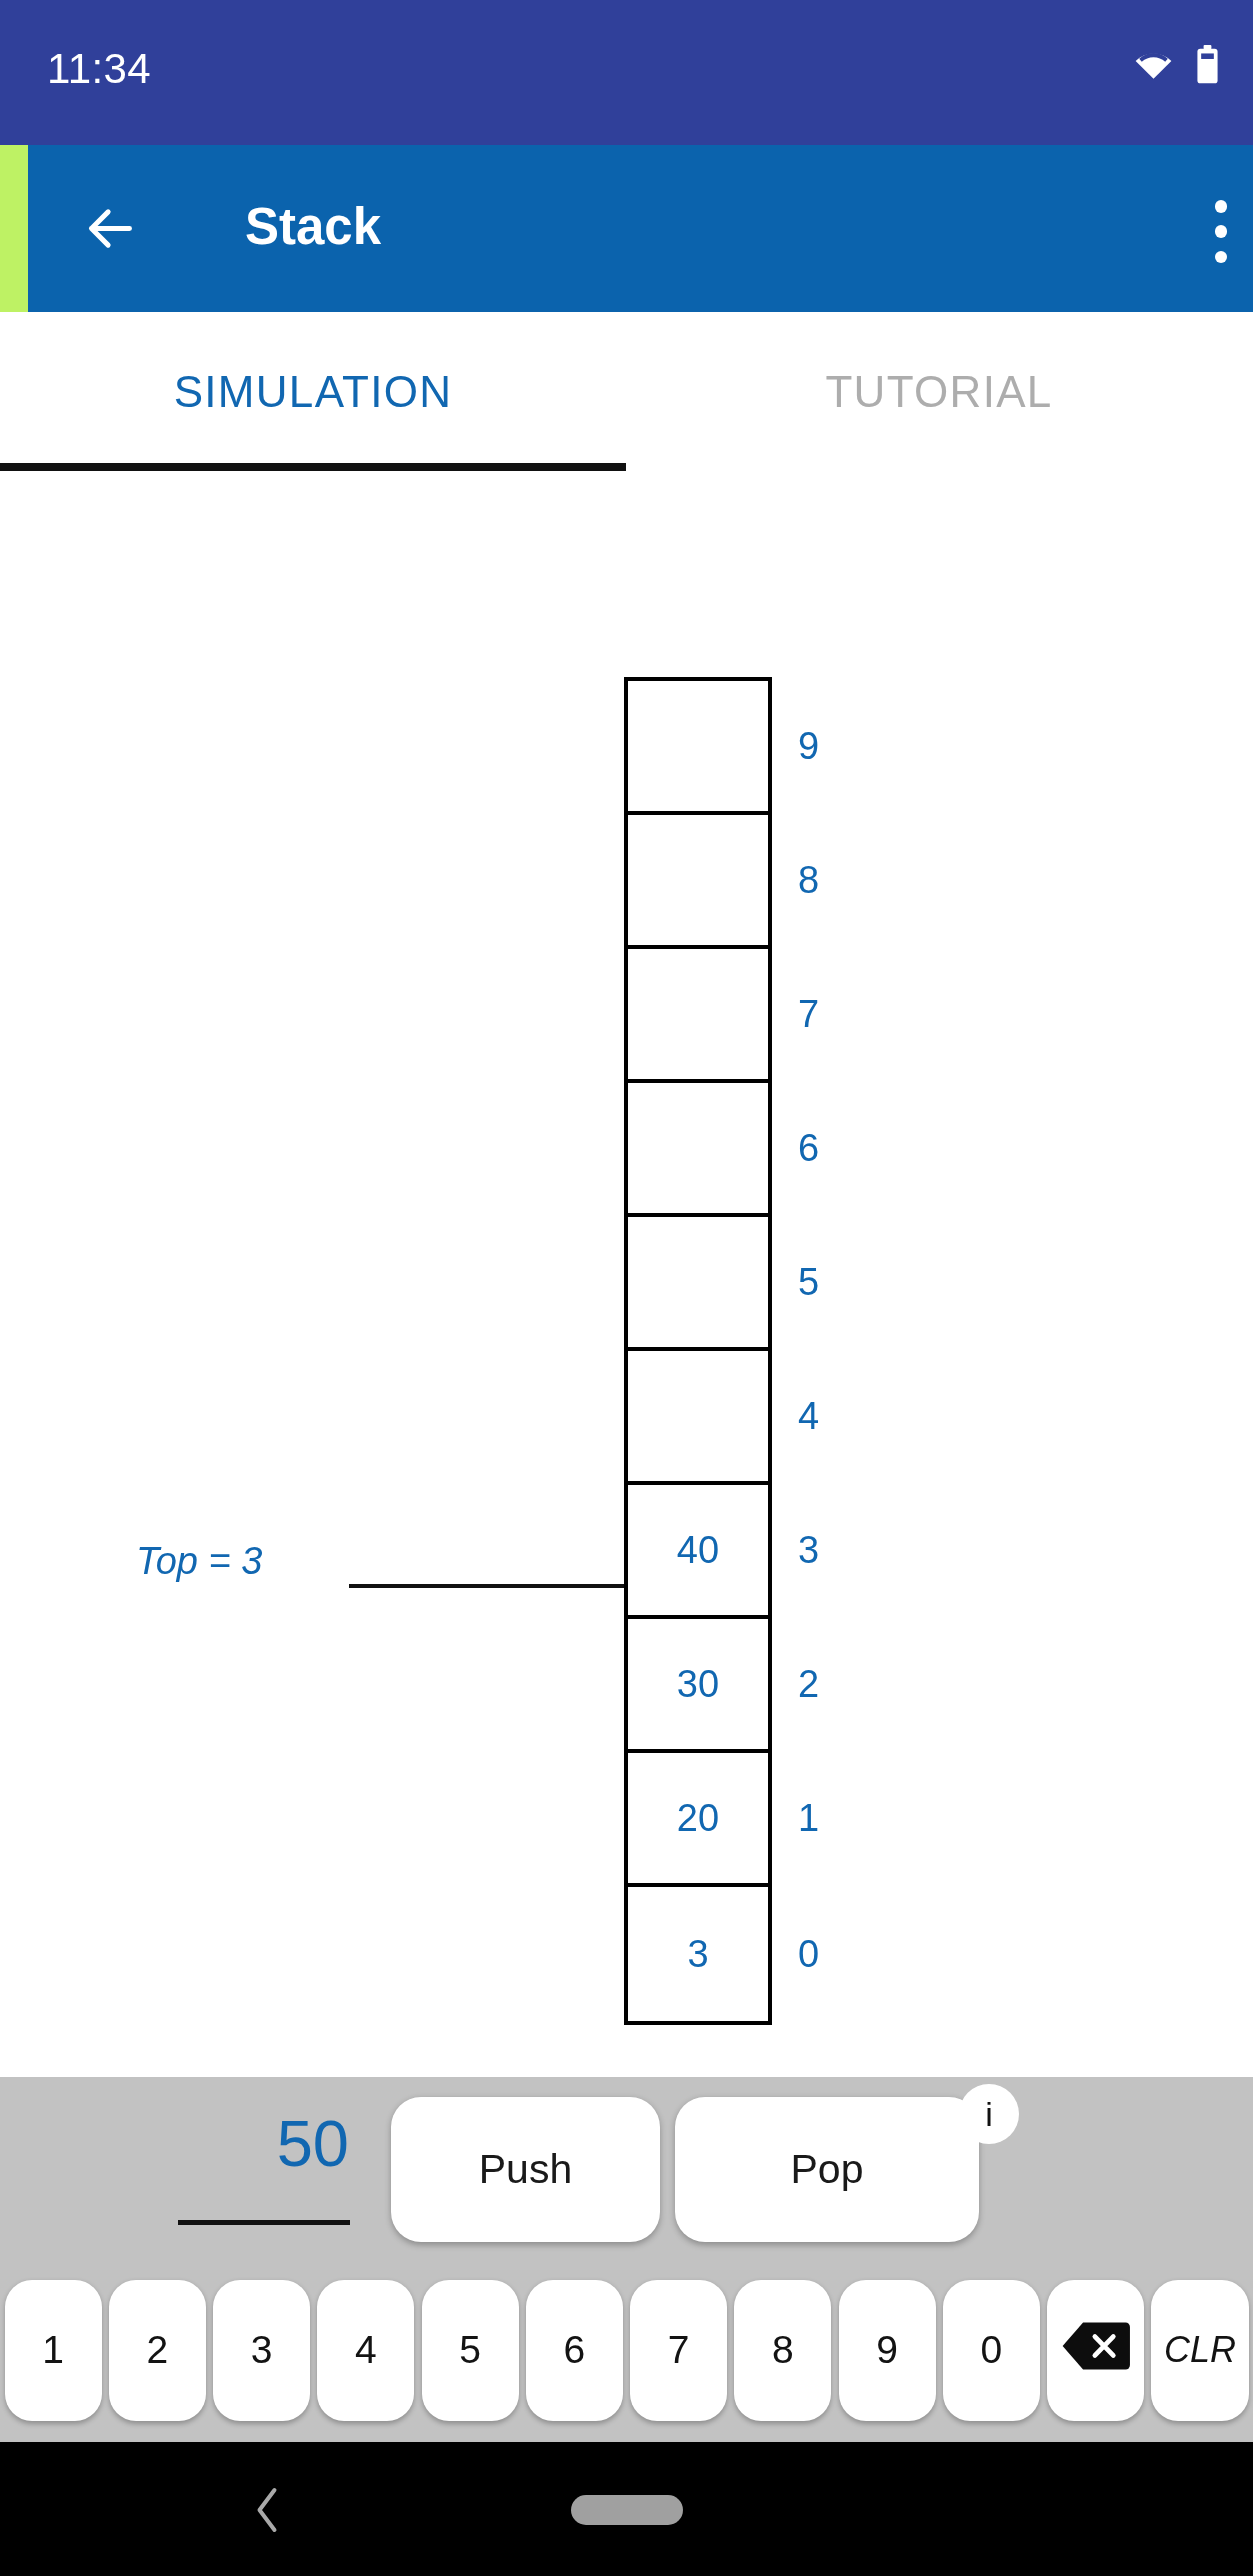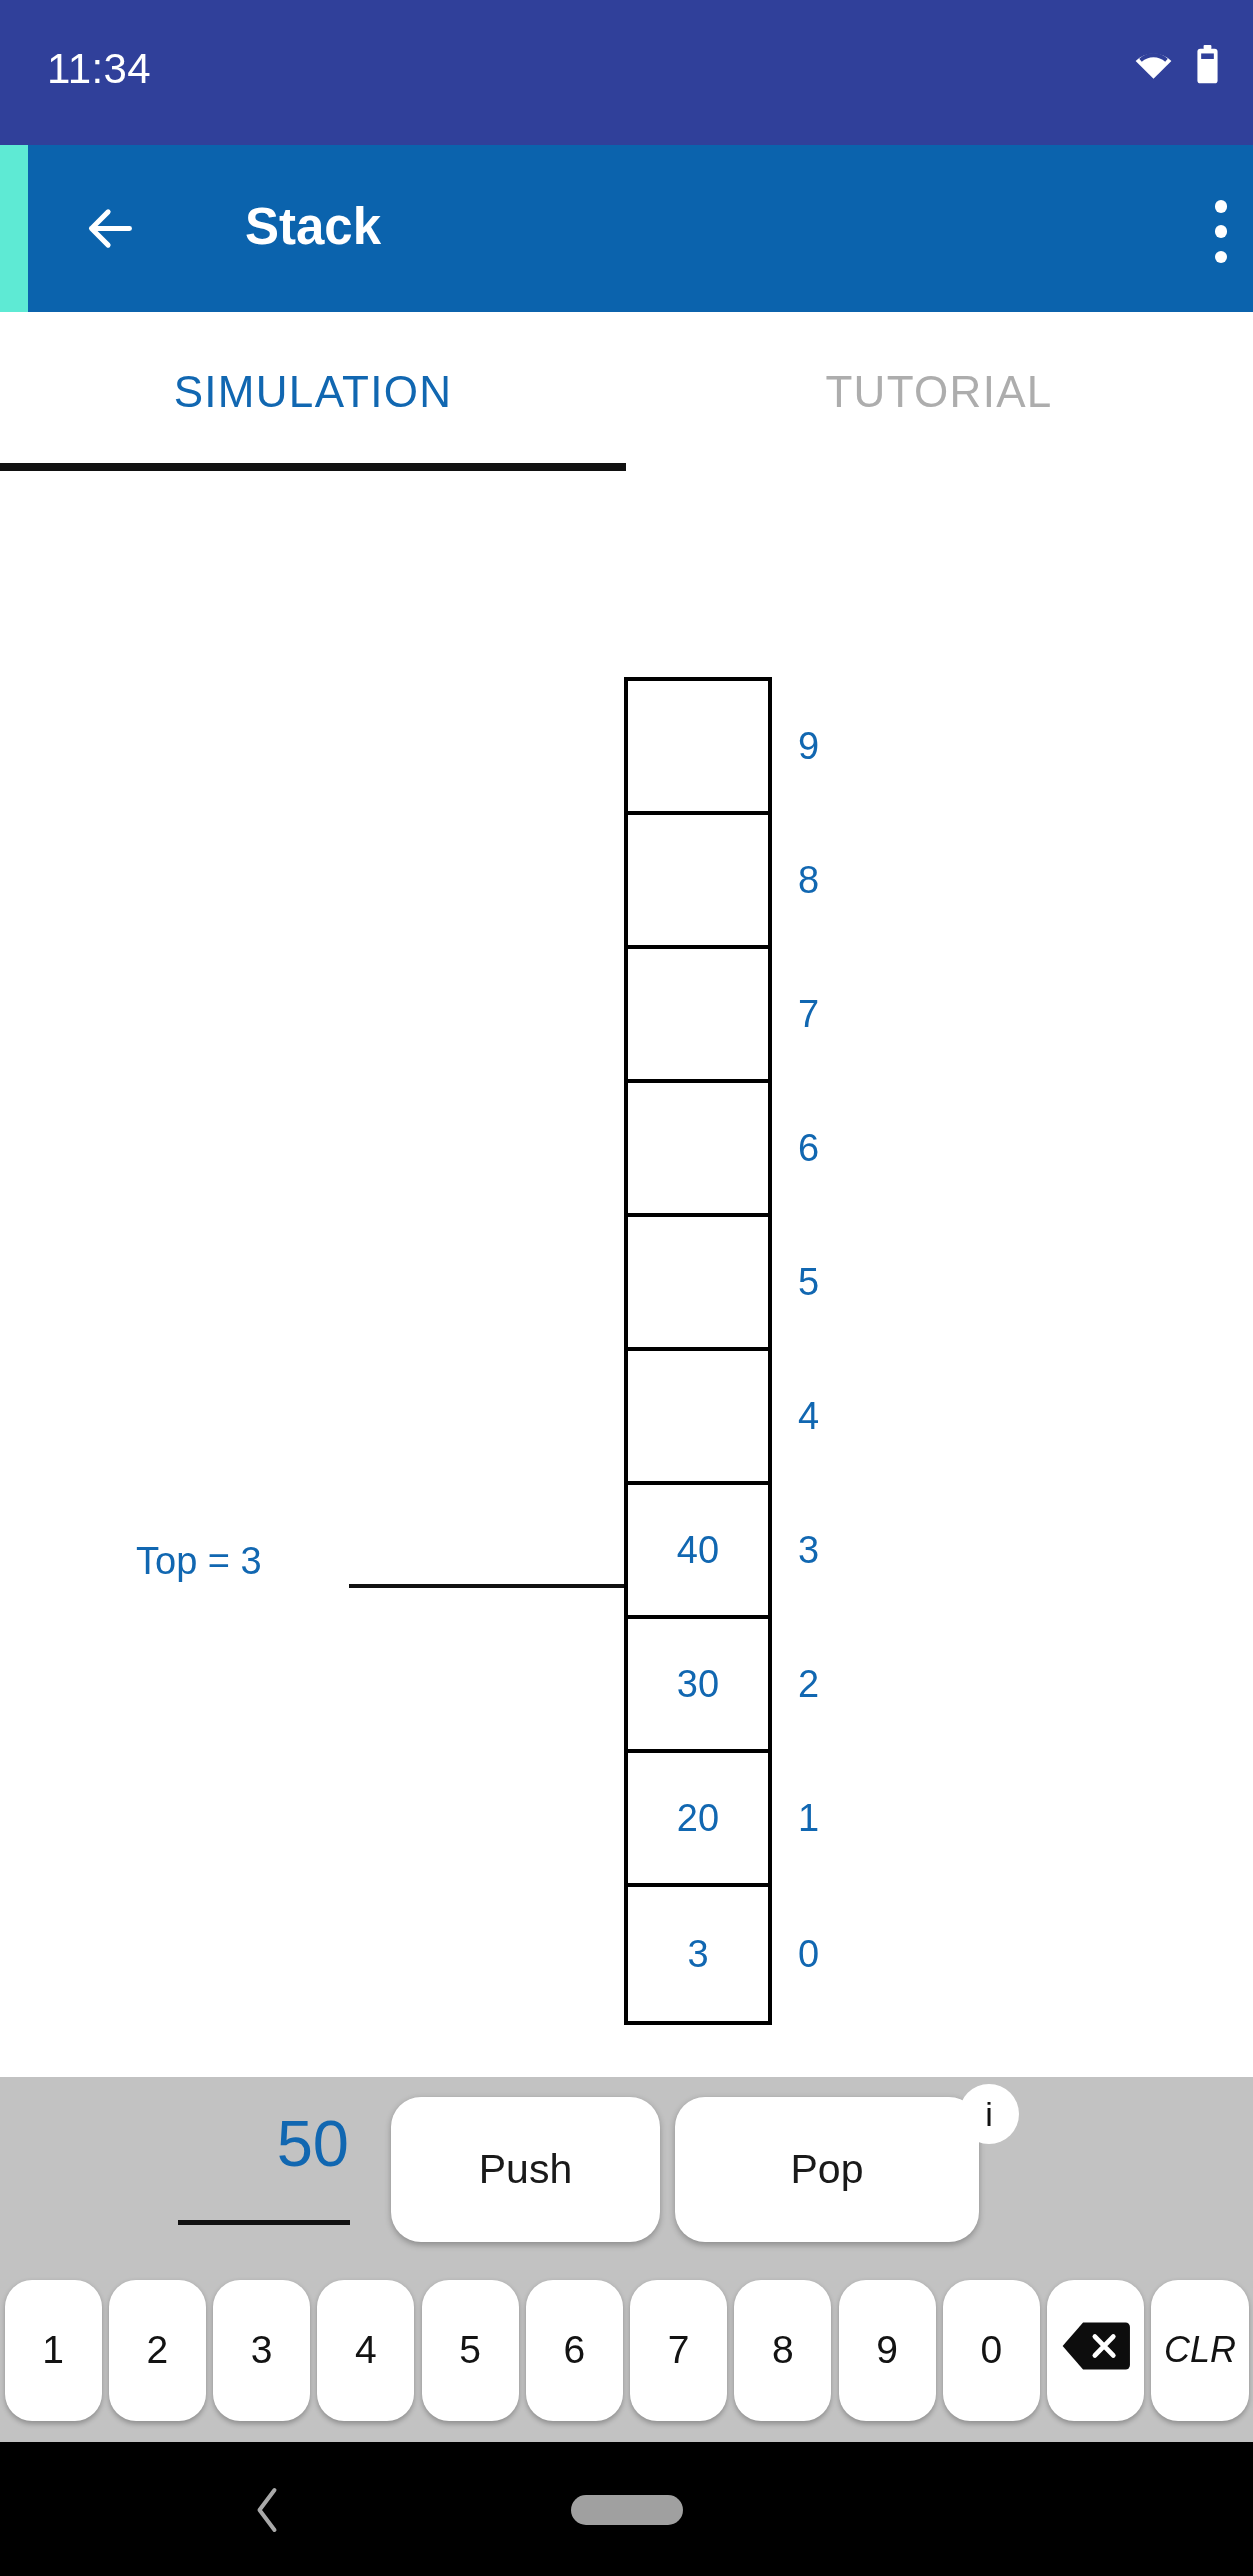--- a/index.html
+++ b/index.html
@@ -9,21 +9,21 @@
   }
   body {
     font-family: "Liberation Sans", sans-serif;
     -webkit-font-smoothing: antialiased;
   }
   #screen {
     position: relative;
     width: 1253px;
     height: 2576px;
     overflow: hidden;
-    background: #5eead4;
+    background: #bef264;
   }
 
   
   .status-bar {
     position: absolute;
     left: 0; top: 0;
     width: 1253px; height: 145px;
     background: #30409a;
   }
   .status-time {
@@ -148,20 +148,21 @@
     color: #1167b1;
   }
 
   
   .top-label {
     position: absolute;
     left: 136px; top: 1540px;
     font-size: 38px;
     color: #1167b1;
     white-space: nowrap;
+    font-style: italic;
   }
   .top-line {
     position: absolute;
     left: 349px; top: 1584px;
     width: 275px; height: 3.6px;
     background: #111111;
   }
 
   
   .control-panel {

